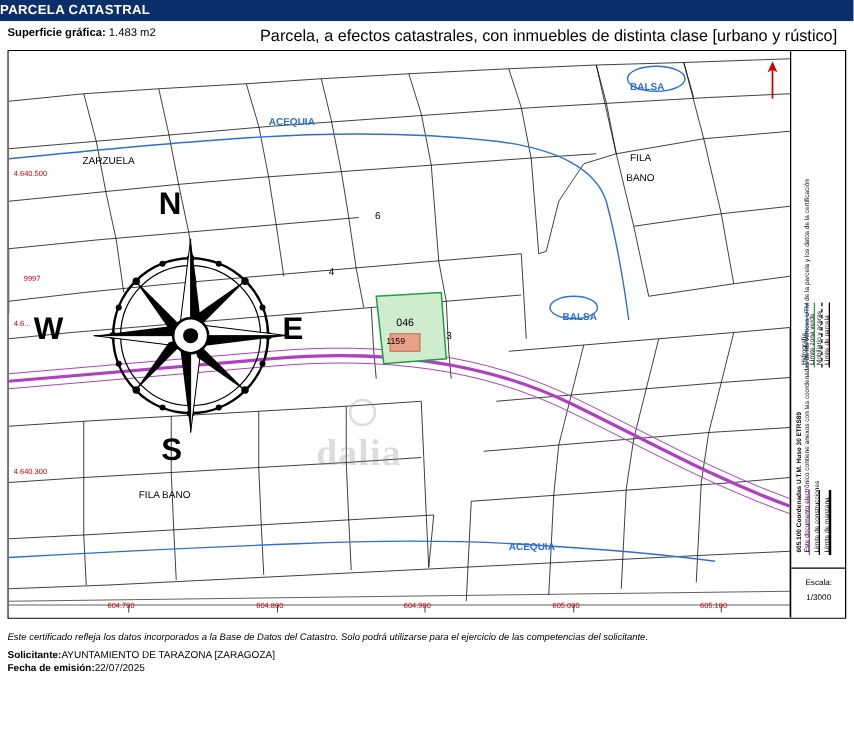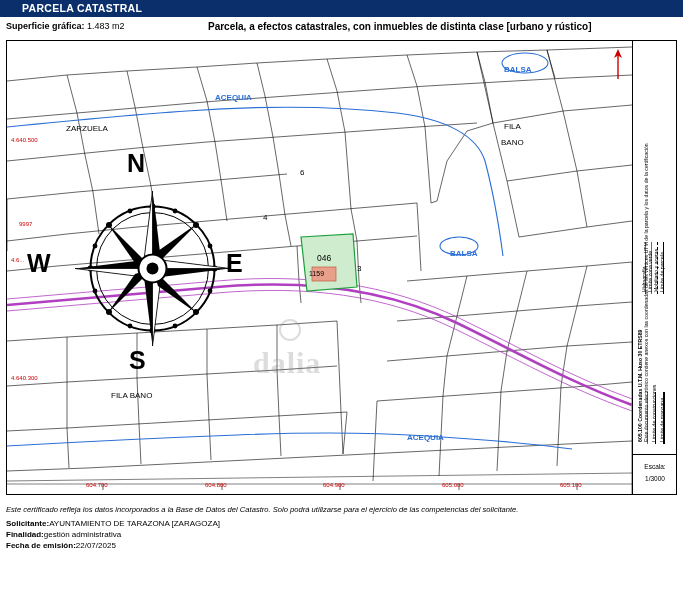--- a/index.html
+++ b/index.html
@@ -18,37 +18,37 @@
 
   
   .titlebar {
     position: absolute; left: 0; top: 0;
     width: 683px; height: 17px;
     background: #0b2f6b;
     color: #ffffff;
     font-size: 10.5px;
     font-weight: bold;
     letter-spacing: .3px;
-    padding-left: 22px;
+    padding-left: 0;
     line-height: 17px;
   }
 
   
   .hdr {
     position: absolute; left: 0; top: 17px;
     width: 683px; height: 22px;
     background: #fff;
   }
   .hdr-left {
     position: absolute; left: 6px; top: 4px;
     font-size: 9px; font-weight: bold; color: #000;
   }
   .hdr-center {
     position: absolute; left: 208px; top: 4px;
-    font-size: 10px; font-weight: bold; color: #000;
+    font-size: 13px; font-weight: normal; color: #000;
   }
 
   
   .mapframe {
     position: absolute;
     left: 6px; top: 40px;
     width: 671px; height: 455px;
     border: 1px solid #000;
     background: #ffffff;
   }
@@ -377,20 +377,17 @@
       </div>
     </div>
   </div>
 
   <div class="footer">
     <div class="fnote">Este certificado refleja los datos incorporados a la Base de Datos del Catastro. Solo podrá utilizarse para el ejercicio de las competencias del solicitante.</div>
     <div class="frow">
       <span class="flabel">Solicitante:</span><span>AYUNTAMIENTO DE TARAZONA [ZARAGOZA]</span>
     </div>
     <div class="frow">
-      <span class="flabel">Finalidad:</span><span>gestión administrativa</span>
-    </div>
-    <div class="frow">
       <span class="flabel">Fecha de emisión:</span><span>22/07/2025</span>
     </div>
   </div>
 
 </div>
 
 </body></html>

